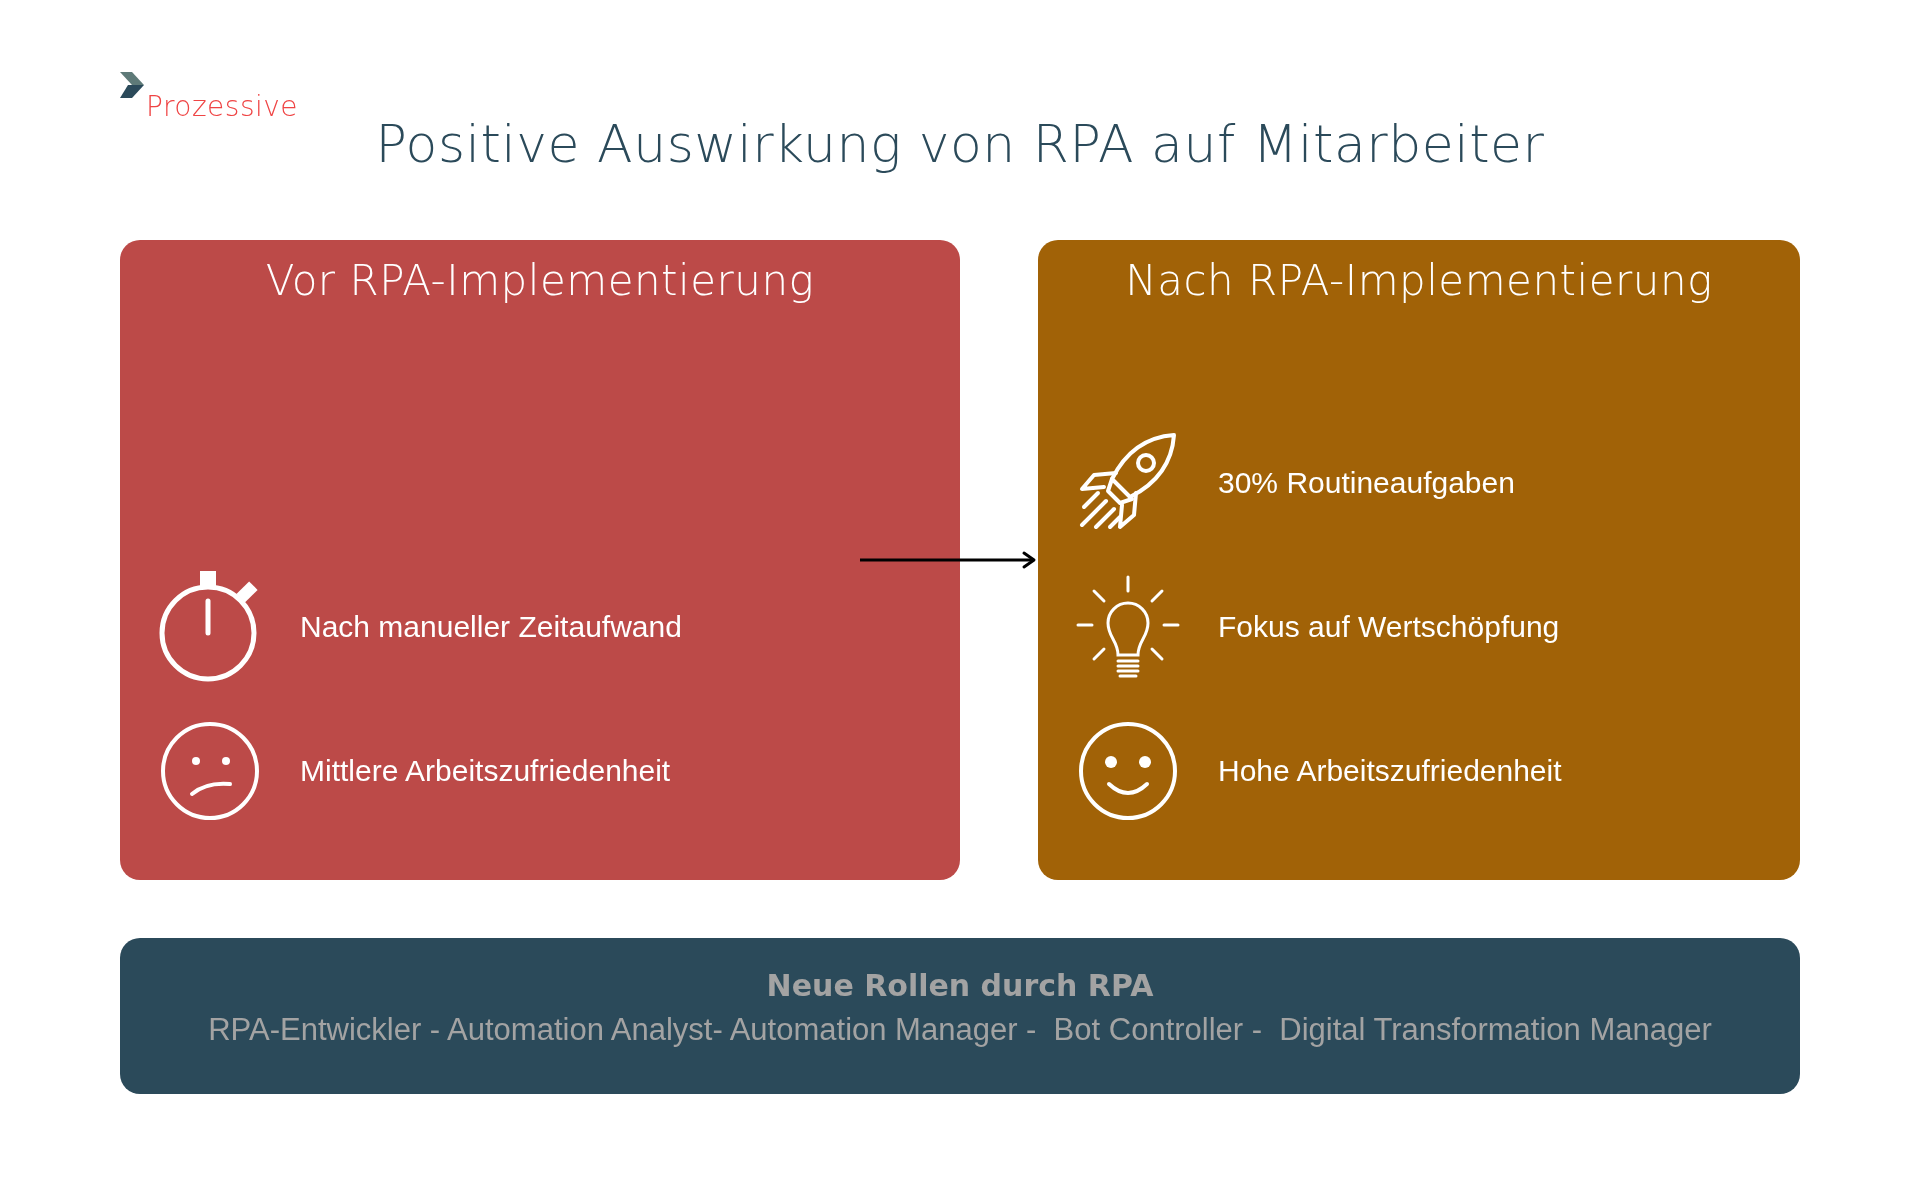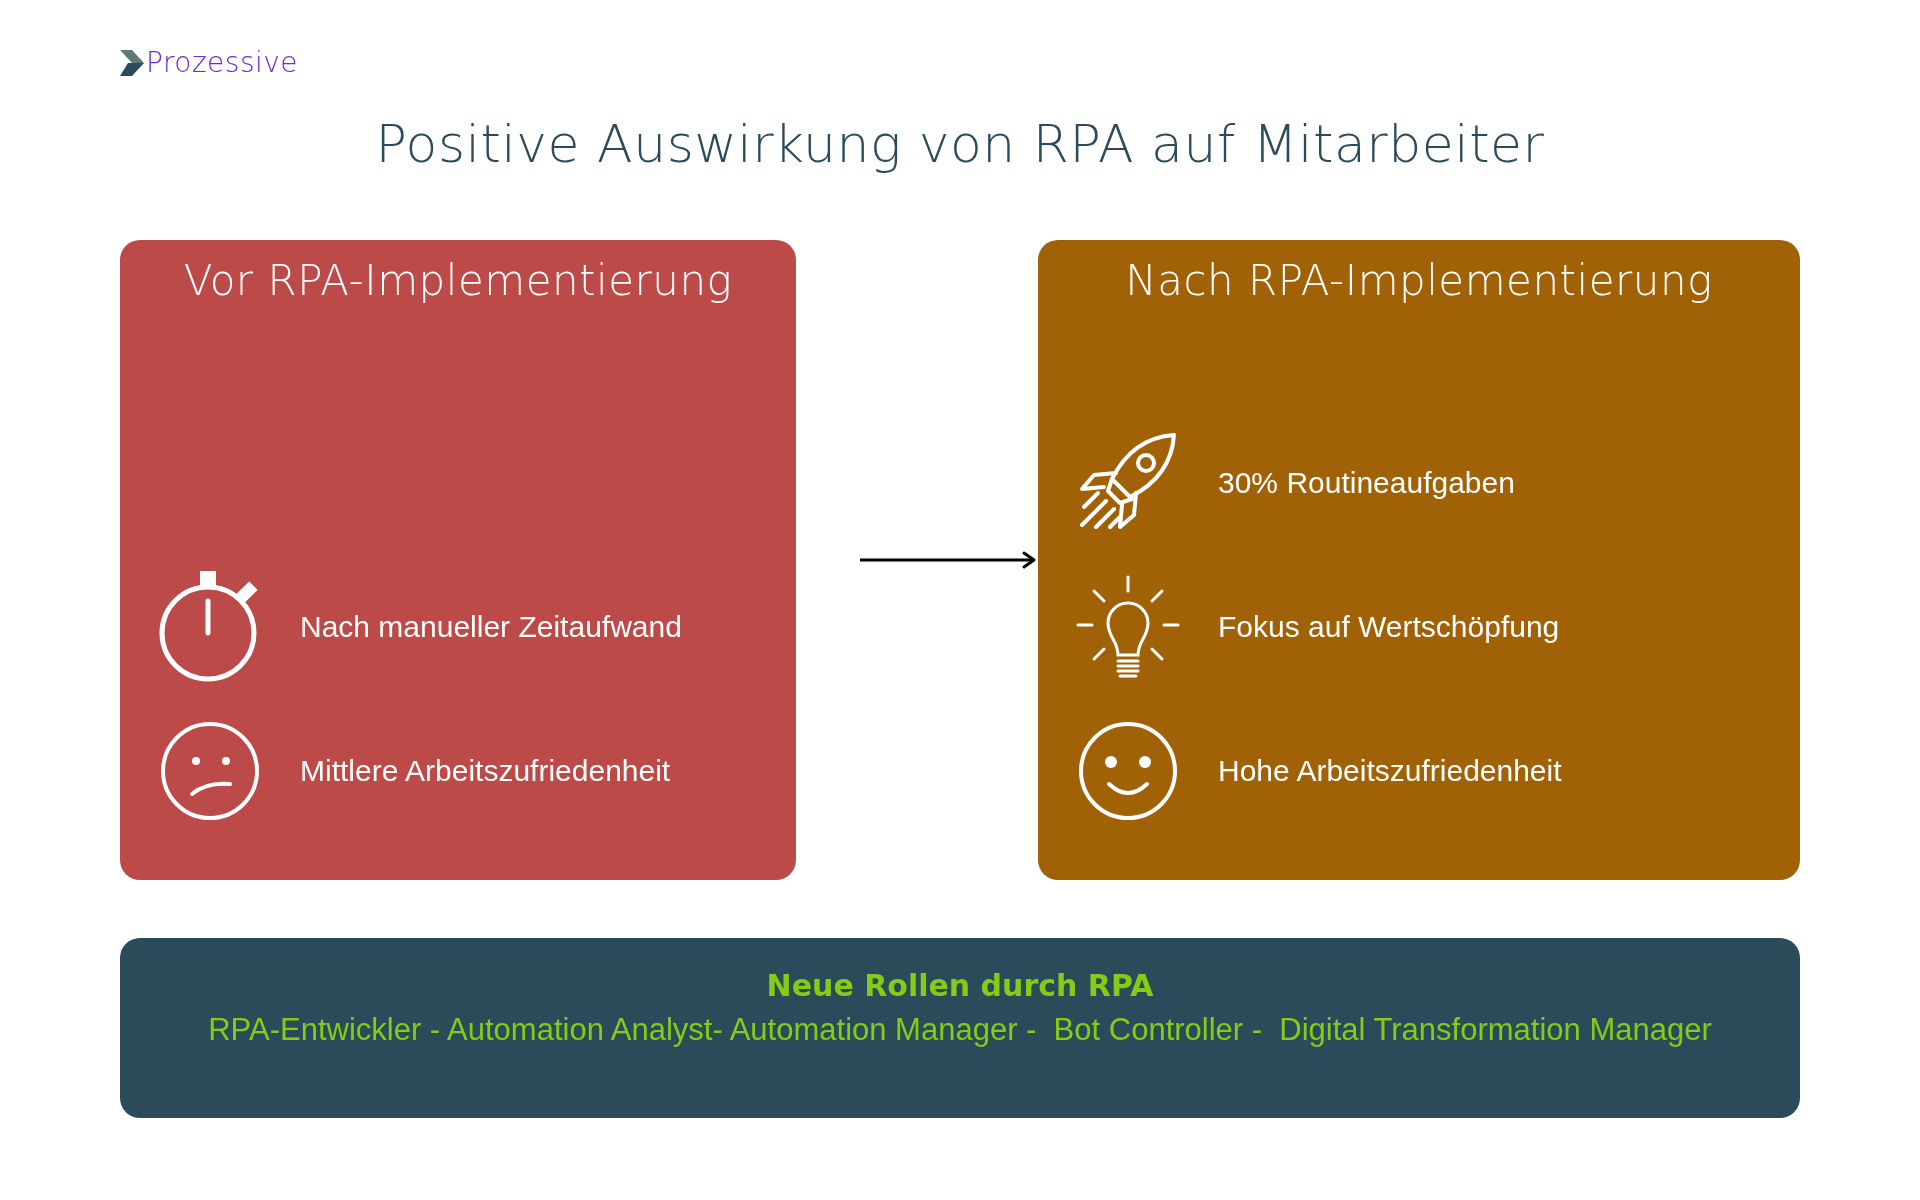--- a/index.html
+++ b/index.html
@@ -2,45 +2,45 @@
 <html><head>
 <meta charset="utf-8">
 <style>
   html, body { margin: 0; padding: 0; }
   body {
     width: 1920px; height: 1200px; background: #ffffff; position: relative; overflow: hidden;
     font-family: "Liberation Sans", sans-serif;
   }
   .logo { position: absolute; left: 120px; top: 46px; display: flex; align-items: center; }
   .logo svg { width: 24px; height: 26px; margin-right: 2px; }
-  .logo-text { font-family: "DejaVu Sans", sans-serif; font-size: 28px; color: #6d28d9; letter-spacing: 0.5px; font-weight: 300; }
+  .logo-text { font-family: "DejaVu Sans", sans-serif; font-size: 28px; color: #ef4444; letter-spacing: 0.5px; font-weight: 300; margin-top: 44px; }
   .page-title {
     position: absolute; left: 0; width: 1920px; top: 114px; text-align: center;
     font-family: "DejaVu Sans", sans-serif; font-weight: 300; font-size: 52px; color: #2B4A5A;
     letter-spacing: 0.5px;
   }
   .card {
     position: absolute; top: 240px; height: 640px; border-radius: 20px; color: #fff;
   }
-  .card.before { left: 120px; width: 676px; background: #BC4A48; }
+  .card.before { left: 120px; width: 840px; background: #BC4A48; }
   .card.after { left: 1038px; width: 762px; background: #a16207; }
   .card-title {
     position: absolute; top: 16px; left: 0; right: 0; text-align: center;
     font-family: "DejaVu Sans", sans-serif; font-size: 42px; font-weight: 300; letter-spacing: 0.5px;
   }
   .item { position: absolute; left: 38px; height: 120px; display: flex; align-items: center; }
   .item .icon { width: 104px; height: 120px; display: flex; align-items: center; justify-content: center; }
   .item .label { position: absolute; left: 142px; top: 50%; transform: translateY(-50%); font-size: 30px; white-space: nowrap; }
   .item.i1 { top: 183px; }
   .item.i2 { top: 327px; }
   .item.i3 { top: 471px; }
   .arrow { position: absolute; left: 860px; top: 550px; width: 178px; height: 20px; }
   .banner {
-    position: absolute; left: 120px; top: 938px; width: 1680px; height: 180px;
-    background: #2B4A5A; border-radius: 20px; color: #84cc16; text-align: center;
+    position: absolute; left: 120px; top: 938px; width: 1680px; height: 156px;
+    background: #2B4A5A; border-radius: 20px; color: #a3a3a3; text-align: center;
   }
   .banner-title { position: absolute; top: 30px; left: 0; right: 0; font-family: "DejaVu Sans", sans-serif; font-weight: bold; font-size: 30px; }
   .banner-roles { position: absolute; top: 74px; left: 0; right: 0; font-size: 31px; white-space: pre; }
 </style>
 </head>
 <body>
 
 <div class="logo">
   <svg viewBox="0 0 24 26">
     <polygon points="0,0 12,0 24,13 12,13" fill="#5E7A78"></polygon>

